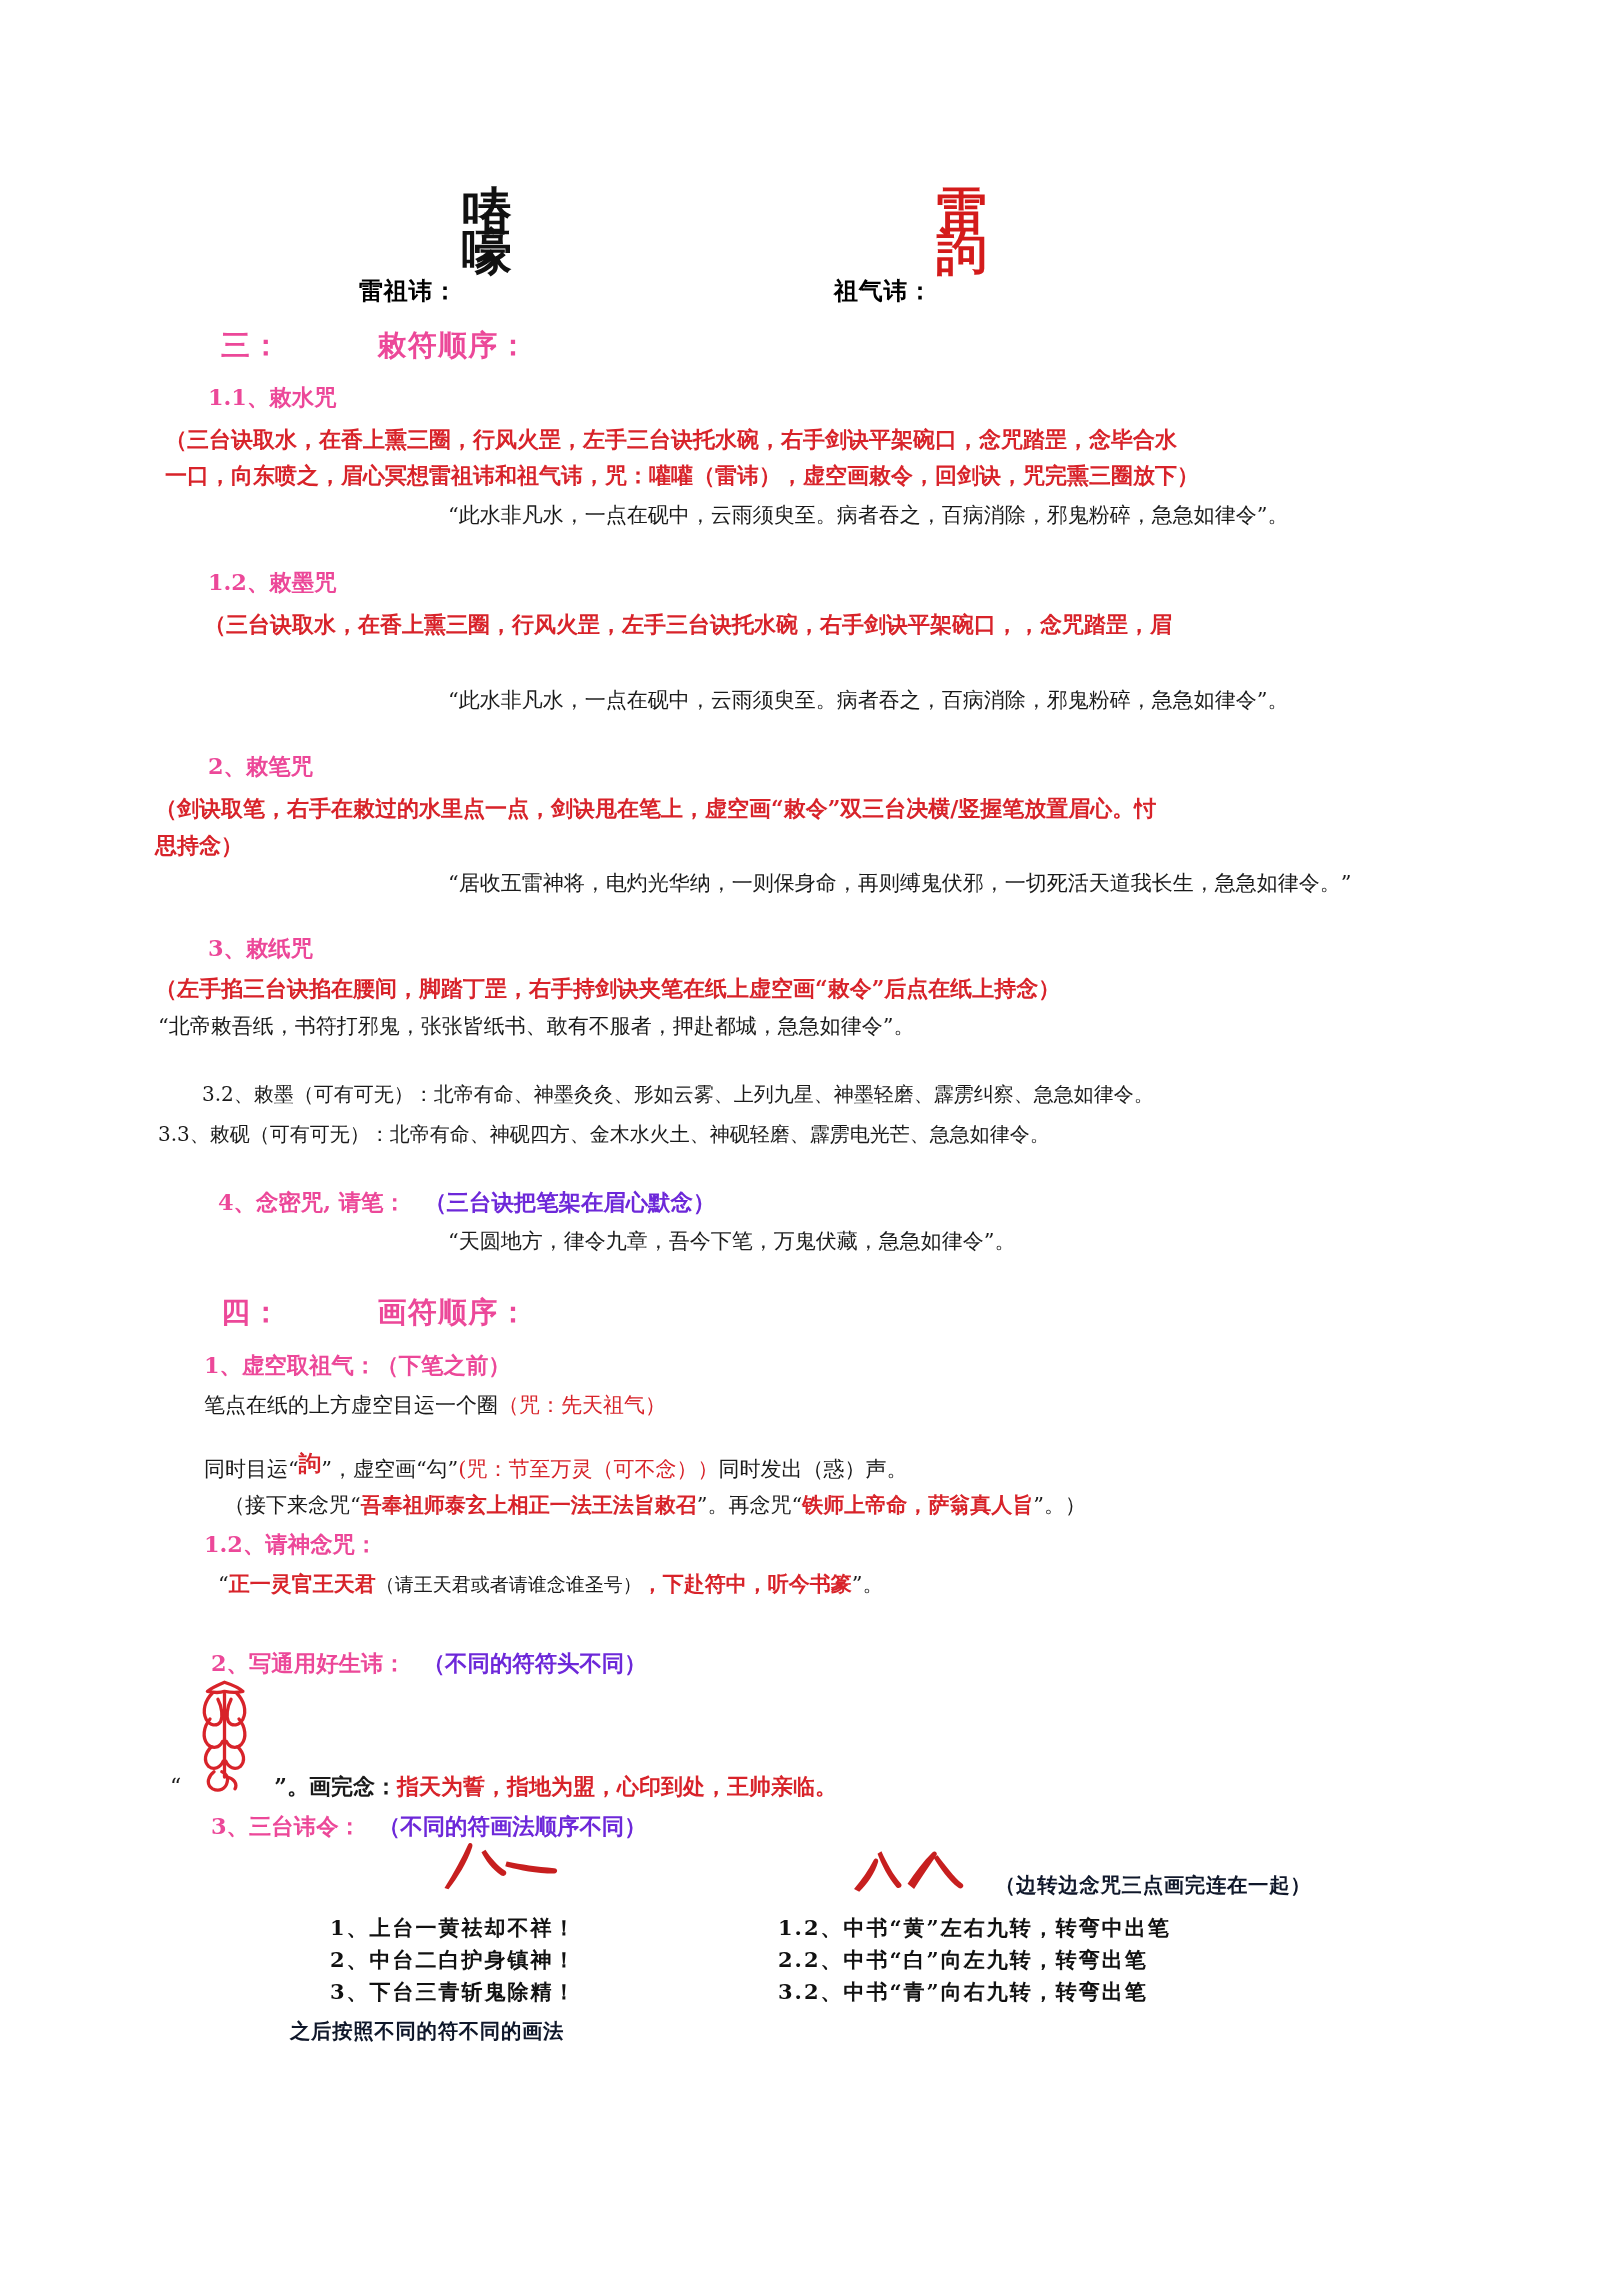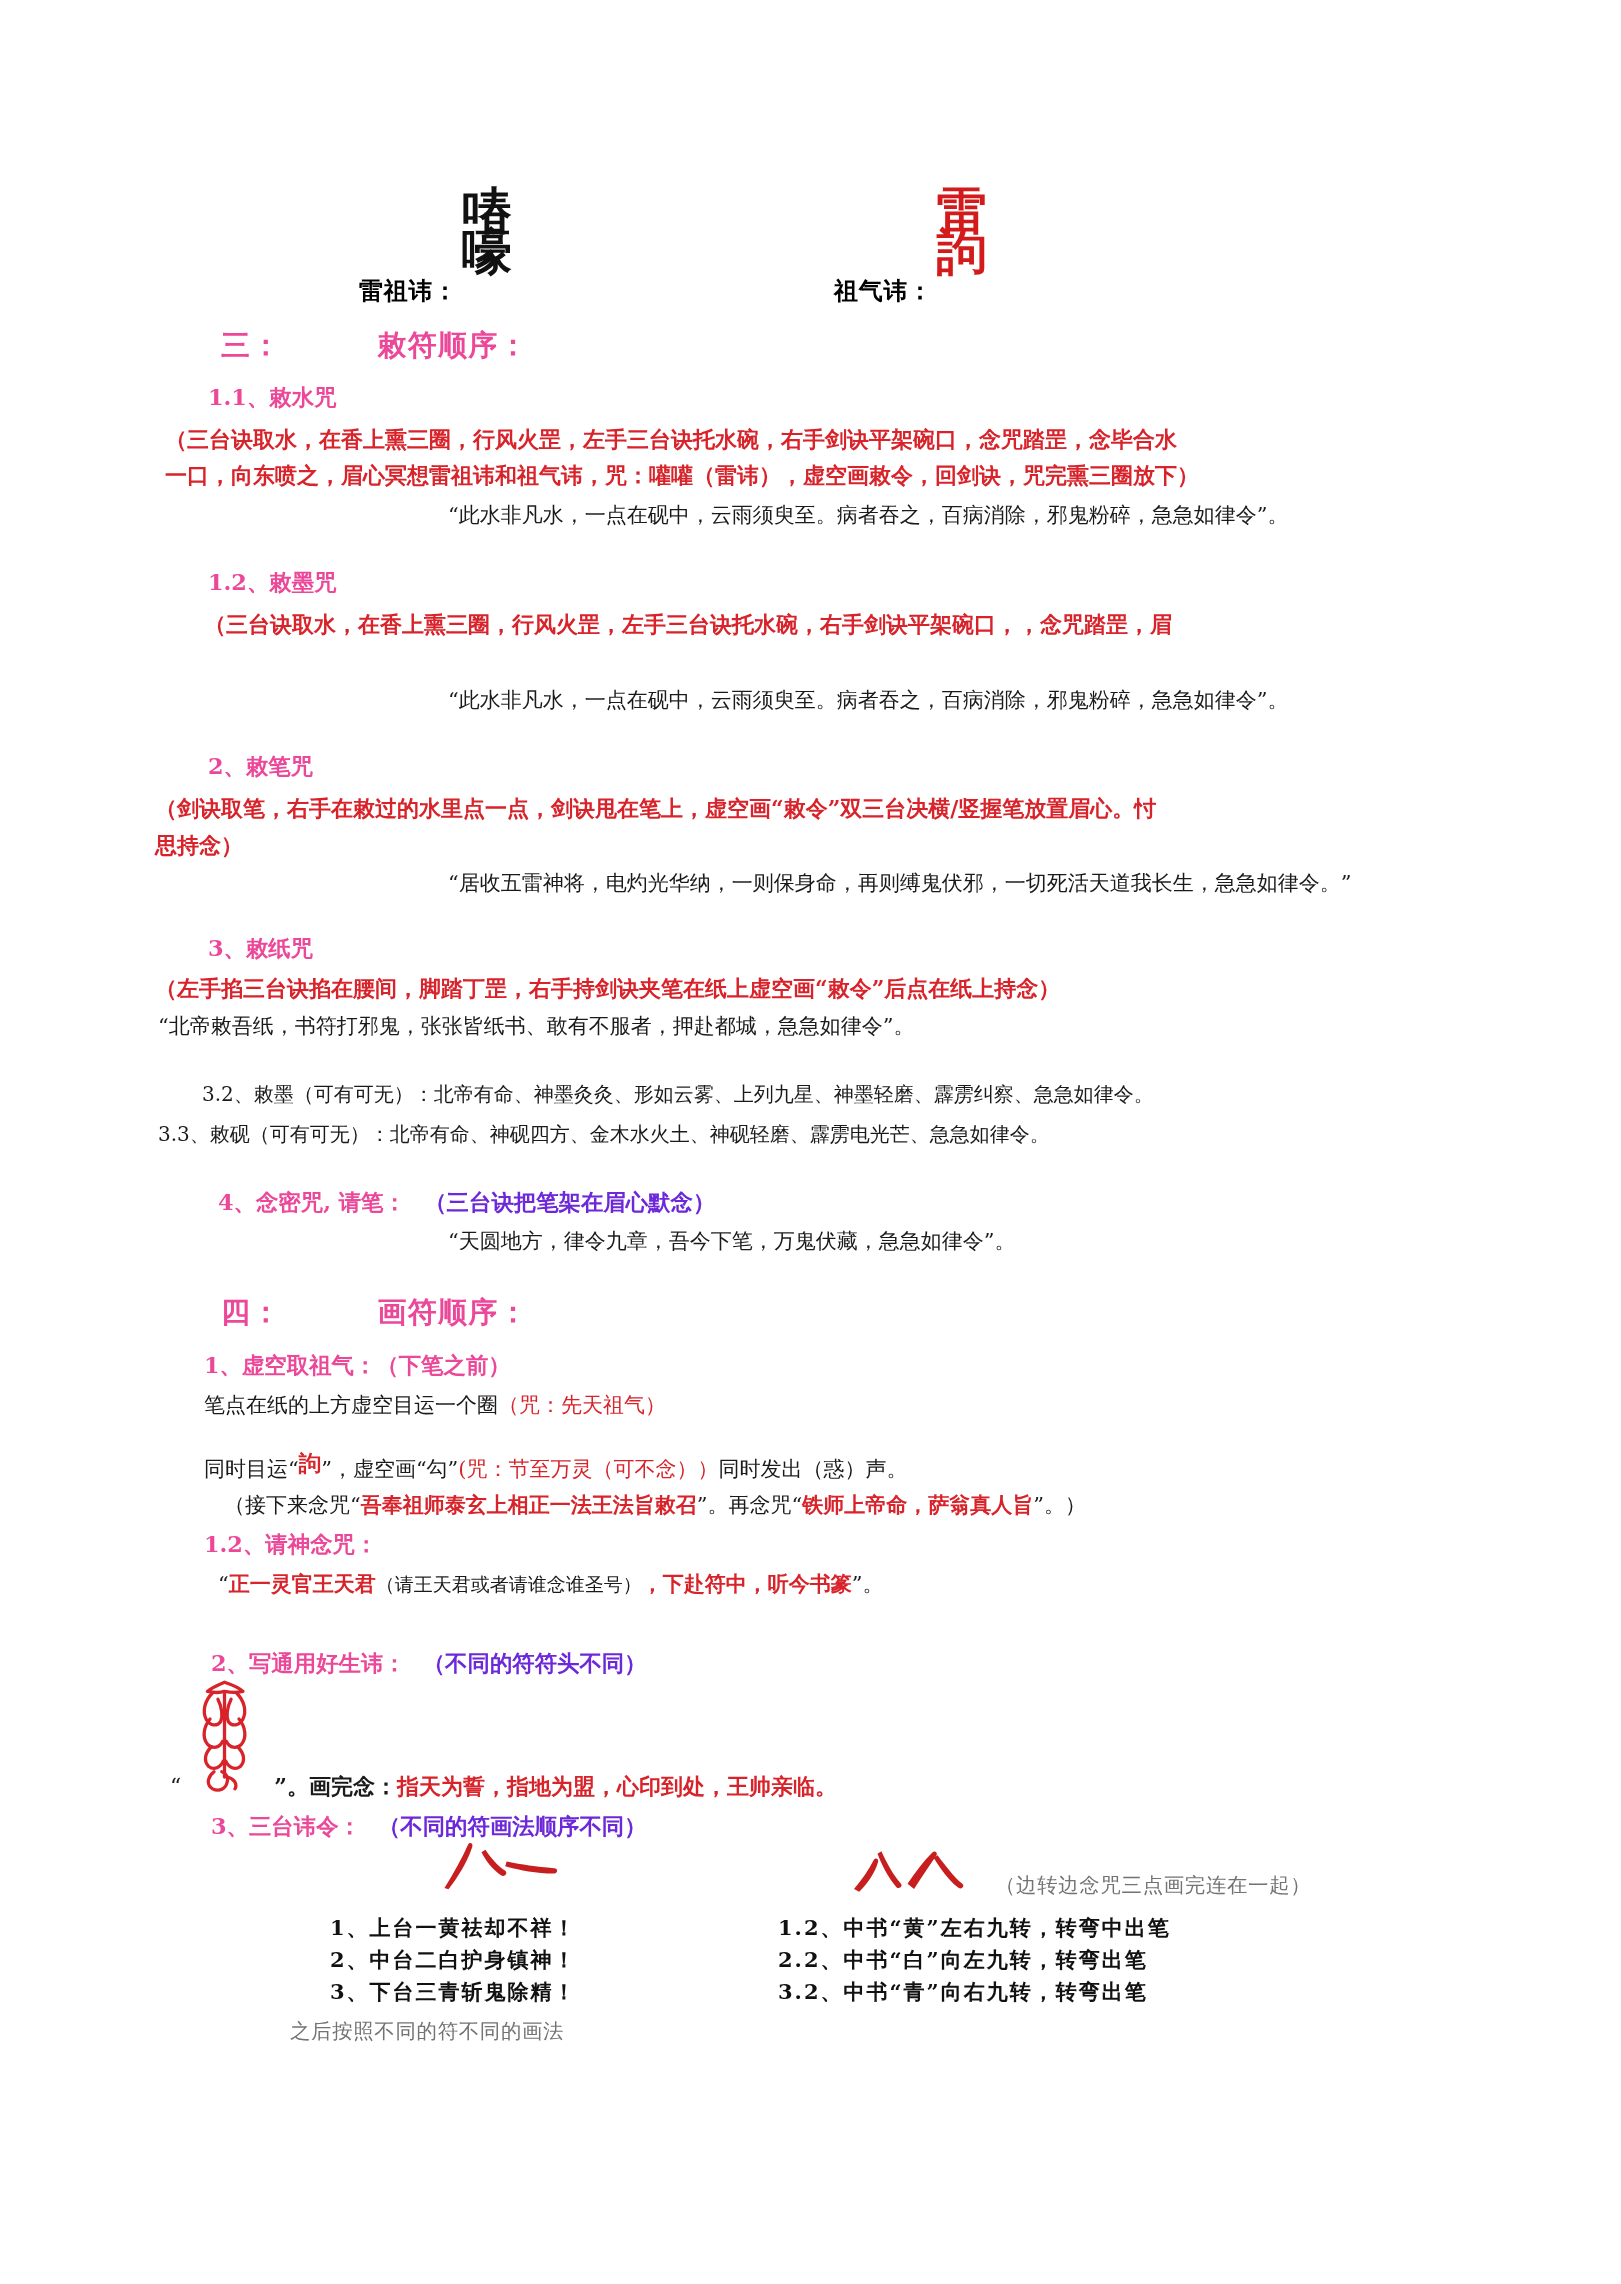--- a/index.html
+++ b/index.html
@@ -134,22 +134,22 @@
     font-size: 21px;
     font-weight: 700;
     color: #111;
     letter-spacing: 2px;
     line-height: 1.52;
     white-space: nowrap;
   }
   .note-red {
     position: absolute;
     font-size: 20px;
-    font-weight: 400;
-    color: #737373;
+    font-weight: 700;
+    color: #0f172a;
     white-space: nowrap;
     letter-spacing: 0.7px;
   }
 </style>
 </head>
 <body>
 
 <div class="page">
   <div class="inner">
 

